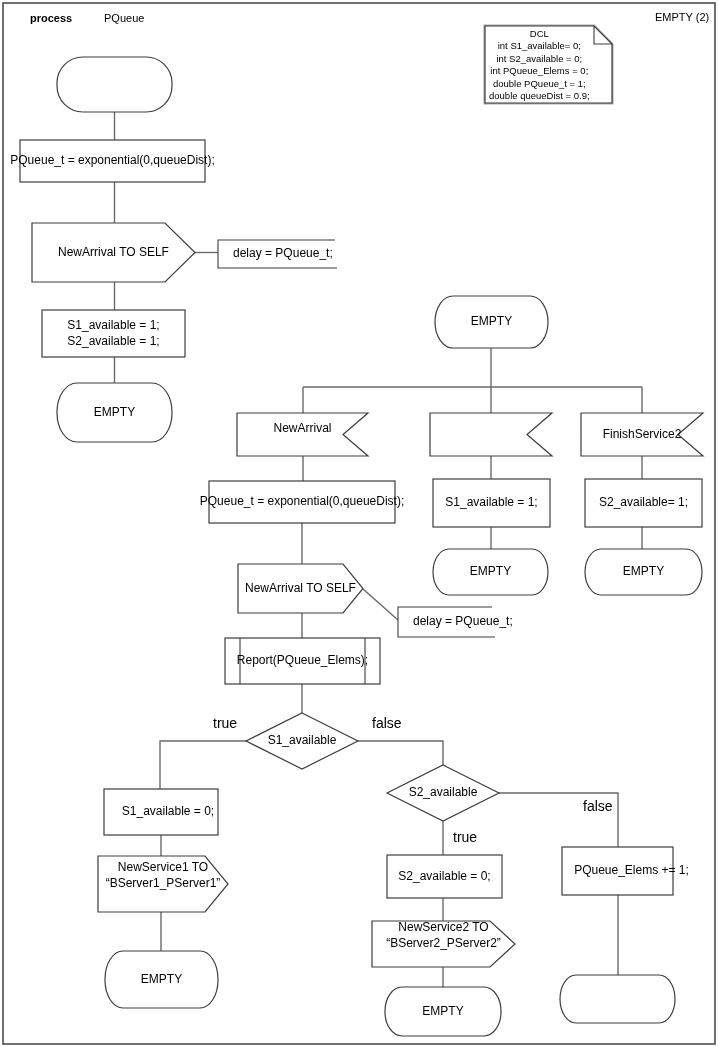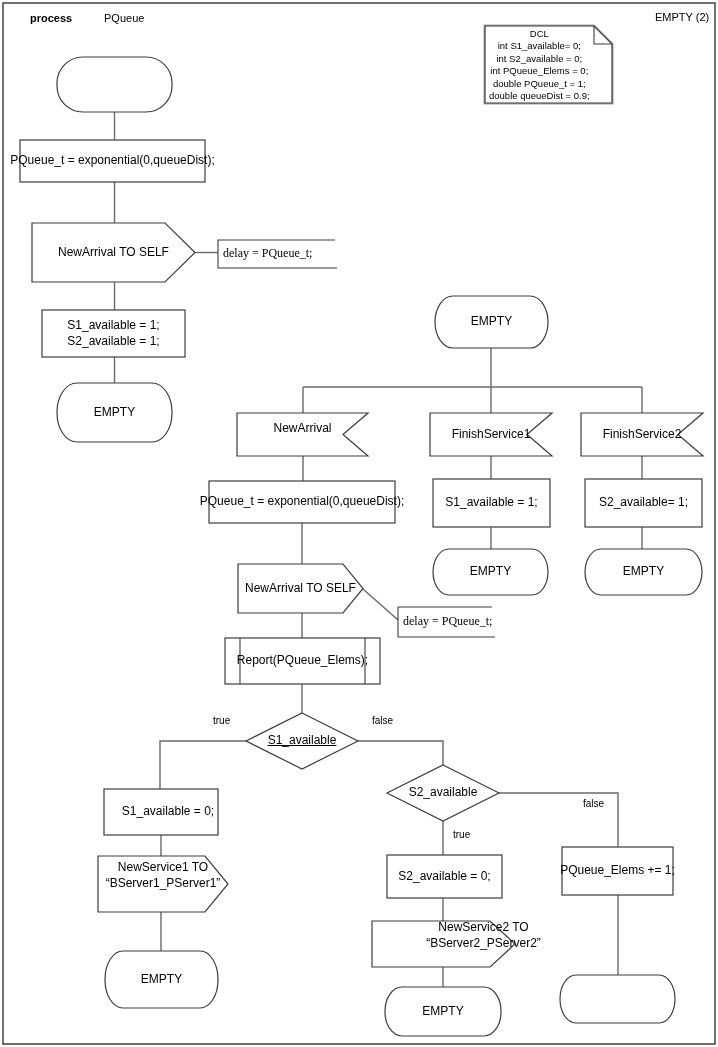--- a/index.html
+++ b/index.html
@@ -12,25 +12,25 @@
   .conn  { fill:none; stroke:#6a6a6a; stroke-width:1.4; }
   .comm  { fill:none; stroke:#3d3d3d; stroke-width:1.1; }
   .inner { fill:none; stroke:#3d3d3d; stroke-width:1.1; }
   .pageborder { fill:none; stroke:#4d4d4d; stroke-width:1.6; }
   .noteshadow { fill:none; stroke:#a6a6a6; stroke-width:3; }
   .txt {
     position:absolute; display:flex; align-items:center; justify-content:center;
     text-align:center; font-size:12px; line-height:1.3; white-space:nowrap;
   }
   .txt.multi { flex-direction:column; }
-  .txt.left { justify-content:flex-start; text-align:left; padding-left:5px; box-sizing:border-box;font-family:Liberation Serif, serif; }
+  .txt.left { justify-content:flex-start; text-align:left; padding-left:15px; box-sizing:border-box; }
   .hdr { position:absolute; font-size:11px;margin-left:6px; }
   .hdr.bold { font-weight:bold; }
   .dcl { position:absolute; font-size:9.5px; line-height:12.4px; white-space:nowrap; }
-  .lbl { position:absolute; font-size:10px; }
+  .lbl { position:absolute; font-size:14px; }
 </style>
 </head>
 <body>
 
 <div class="canvas">
 
   <svg class="layer" viewBox="0 0 718 1047">
 
     <rect class="pageborder" x="3" y="3" width="712" height="1041"></rect>
 
@@ -128,50 +128,49 @@
   <div class="txt" style="left:32px; top:223px; width:163px; height:59px;">NewArrival TO SELF</div>
   <div class="txt left" style="left:218px; top:240px; width:117px; height:28px;">delay = PQueue_t;</div>
   <div class="txt multi" style="left:42px; top:310px; width:143px; height:47px;">
     <span>S1_available = 1;</span>
     <span>S2_available = 1;</span>
   </div>
   <div class="txt" style="left:57px; top:383px; width:115px; height:59px;">EMPTY</div>
 
   <div class="txt" style="left:435px; top:296px; width:113px; height:52px;">EMPTY</div>
   <div class="txt" style="left:237px; top:413px; width:131px; height:32px;">NewArrival</div>
-  <div class="txt" style="left:430px; top:413px; width:122px; height:43px;">FinishService1</div>
   <div class="txt" style="left:581px; top:413px; width:122px; height:43px;">FinishService2</div>
 
   <div class="txt" style="left:209px; top:481px; width:186px; height:42px;">PQueue_t = exponential(0,queueDist);</div>
   <div class="txt" style="left:433px; top:479px; width:117px; height:48px;">S1_available = 1;</div>
   <div class="txt" style="left:585px; top:479px; width:117px; height:48px;">S2_available= 1;</div>
   <div class="txt" style="left:433px; top:549px; width:115px; height:46px;">EMPTY</div>
   <div class="txt" style="left:585px; top:549px; width:117px; height:46px;">EMPTY</div>
 
   <div class="txt" style="left:238px; top:564px; width:125px; height:49px;">NewArrival TO SELF</div>
   <div class="txt left" style="left:398px; top:607px; width:97px; height:30px;">delay = PQueue_t;</div>
   <div class="txt" style="left:225px; top:638px; width:155px; height:46px;">Report(PQueue_Elems);</div>
 
-  <div class="txt" style="left:246px; top:713px; width:112px; height:56px;text-decoration:underline;">S1_available</div>
+  <div class="txt" style="left:246px; top:713px; width:112px; height:56px;">S1_available</div>
   <div class="lbl" style="left:213px; top:715px;">true</div>
   <div class="lbl" style="left:372px; top:715px;">false</div>
 
   <div class="txt" style="left:104px; top:789px; width:128px; height:46px;">S1_available = 0;</div>
   <div class="txt multi" style="left:98px; top:856px; width:130px; height:40px;">
     <span>NewService1 TO</span>
     <span>“BServer1_PServer1”</span>
   </div>
   <div class="txt" style="left:105px; top:951px; width:113px; height:57px;">EMPTY</div>
 
   <div class="txt" style="left:387px; top:765px; width:112px; height:56px;">S2_available</div>
   <div class="lbl" style="left:453px; top:829px;">true</div>
   <div class="lbl" style="left:583px; top:798px;">false</div>
 
   <div class="txt" style="left:387px; top:855px; width:115px; height:43px;text-align:center;">S2_available = 0;</div>
-  <div class="txt multi" style="left:372px; top:921px; width:143px; height:30px;margin-left:40px;">
+  <div class="txt multi" style="left:372px; top:921px; width:143px; height:30px;">
     <span>NewService2 TO</span>
     <span>“BServer2_PServer2”</span>
   </div>
   <div class="txt" style="left:385px; top:987px; width:116px; height:49px;">EMPTY</div>
 
-  <div class="txt" style="left:562px; top:847px; width:111px; height:48px;">PQueue_Elems += 1;</div>
+  <div class="txt" style="left:576px; top:847px; width:111px; height:48px;">PQueue_Elems += 1;</div>
 
 </div>
 
 </body></html>

